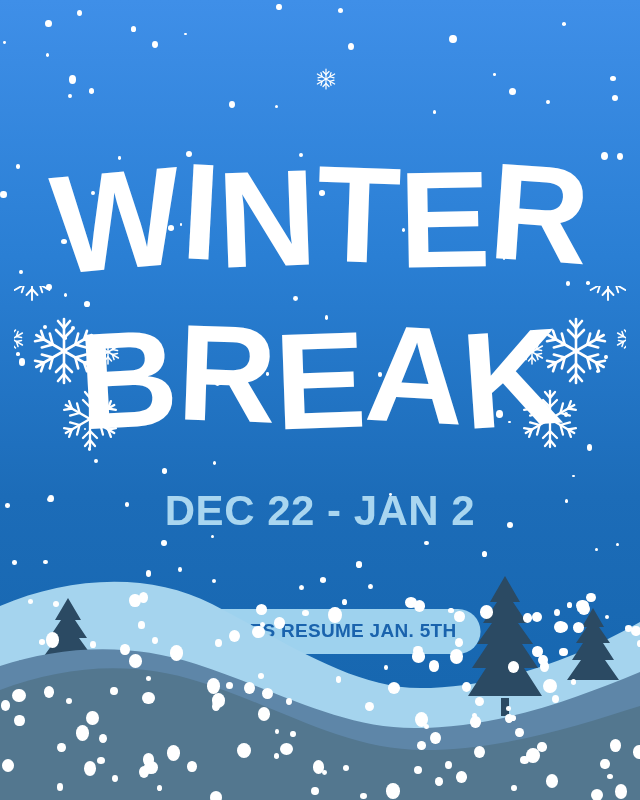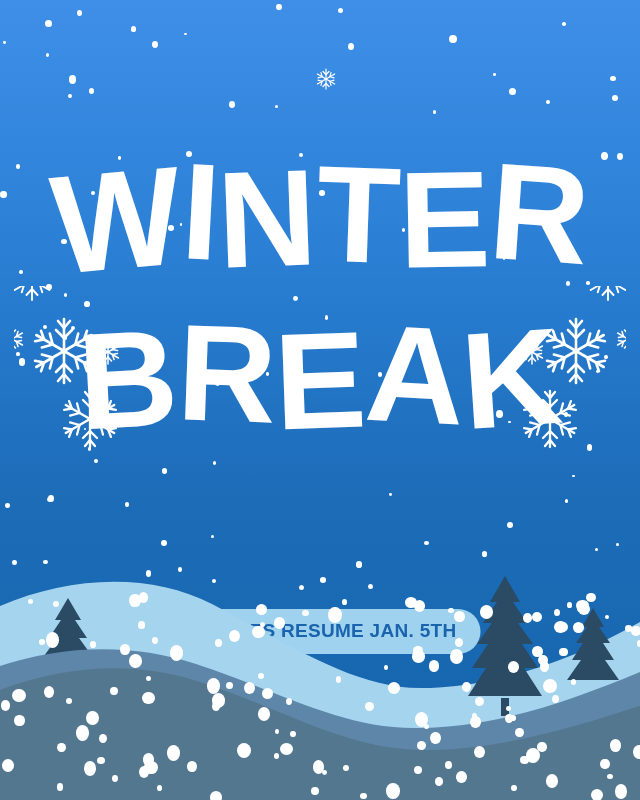--- a/index.html
+++ b/index.html
@@ -375,20 +375,21 @@
         <use href="#toparm" transform="rotate(180)"></use>
         <use href="#toparm" transform="rotate(240)"></use>
         <use href="#toparm" transform="rotate(300)"></use>
       </g>
     </svg>
   </div>
 
   <div class="headline" id="title-winter"><span class="ch">W</span><span class="ch">I</span><span class="ch">N</span><span class="ch">T</span><span class="ch">E</span><span class="ch">R</span></div>
   <div class="headline" id="title-break"><span class="ch">B</span><span class="ch">R</span><span class="ch">E</span><span class="ch">A</span><span class="ch">K</span></div>
 
+  <div id="date-range">DEC 22 - JAN 2</div>
 
   <div id="resume-badge">CLASSES RESUME JAN. 5TH</div>
 
   <div id="landscape">
     <svg viewBox="0 0 640 240" preserveAspectRatio="none">
 
       <path d="M0,46 C70,16 150,12 212,44 C286,82 352,128 420,128
                C492,128 570,102 640,62 L640,240 L0,240 Z" fill="#a5d4ee"></path>
 
       <g fill="#2b4a63">

